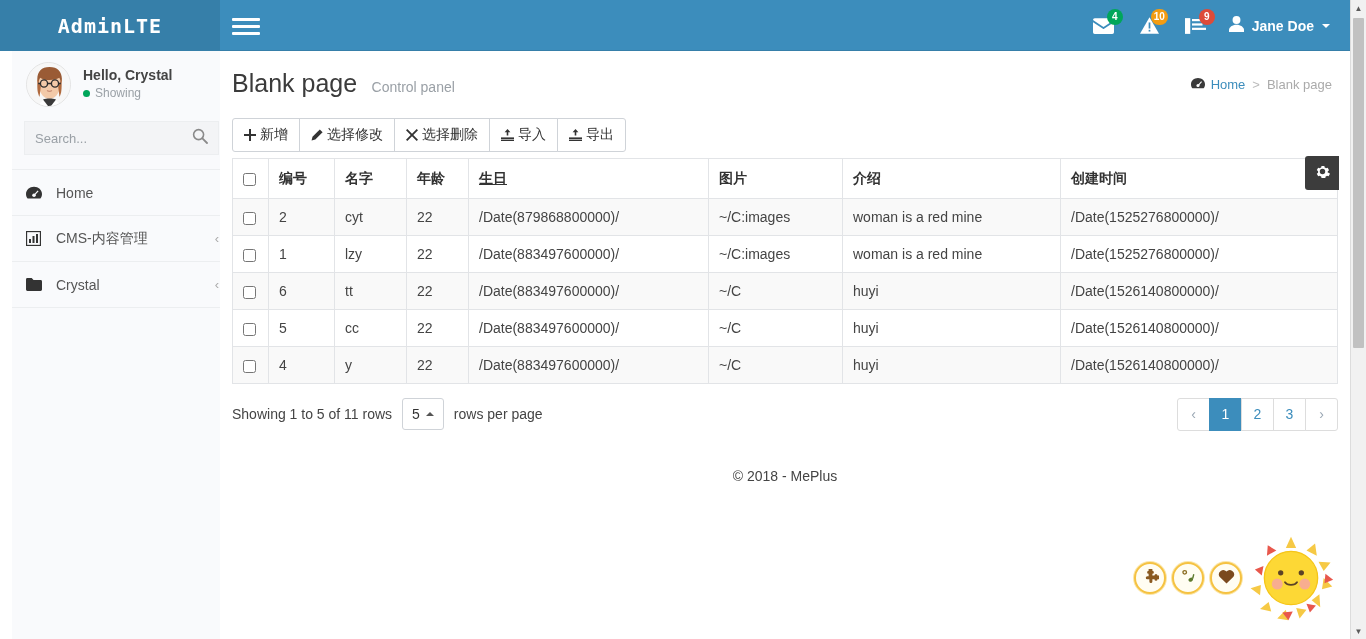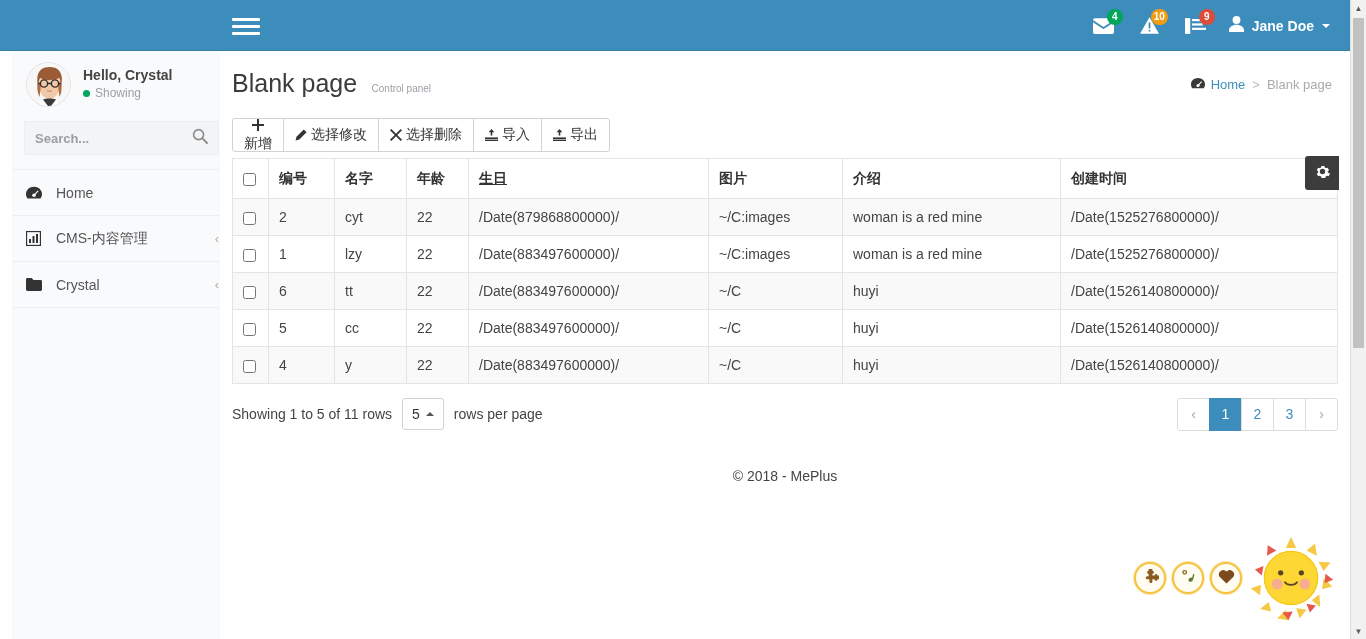--- a/index.html
+++ b/index.html
@@ -117,21 +117,20 @@
     border: 1px solid #eceef0;
     display: flex; align-items: center;
     position: relative;
   }
   #side-search input {
     border: 0; outline: 0; background: transparent;
     height: 32px; width: 100%;
     padding: 0 30px 0 10px;
     font-size: 13px; color: #8b5cf6;
     font-family: "Liberation Sans", sans-serif;
-    font-weight: bold;
   }
   #side-search input::placeholder { color: #9aa0a6; }
   #side-search .sbtn {
     position: absolute; right: 6px; top: 6px;
     width: 20px; height: 20px; color: #999; cursor: pointer;
   }
 
   .side-menu { list-style: none; margin: 0; padding: 0; border-top: 1px solid #eceef0; }
   .side-item {
     display: flex; align-items: center;
@@ -159,21 +158,21 @@
   }
   #content-header {
     position: relative;
     padding: 18px 18px 14px 12px;
     height: 61px;
   }
   #page-title {
     font-size: 25px; color: #3b3b3b; font-weight: normal;
     display: inline-block; margin: 0;
   }
-  #page-subtitle { font-size: 10px; color: #9aa0a6; margin-left: 10px; }
+  #page-subtitle { font-size: 14px; color: #9aa0a6; margin-left: 10px; }
   #breadcrumb {
     position: absolute; right: 18px; top: 26px;
     font-size: 13px; color: #444;
     display: flex; align-items: center; gap: 7px;
   }
   #breadcrumb .bc-link { color: #3c8dbc; display: flex; align-items: center; gap: 6px; cursor: pointer; }
   #breadcrumb .bc-sep { color: #bbb; }
   #breadcrumb .bc-current { color: #aaa; }
 
   
@@ -184,21 +183,21 @@
     height: 34px;
     background: #ffffff;
     border: 1px solid #cfd3d8;
     color: #333; font-size: 14px;
     display: flex; align-items: center; gap: 4px;
     padding: 0 11px;
     cursor: pointer;
     margin-left: -1px;
     white-space: nowrap;
   }
-  .btn:first-child { margin-left: 0; border-radius: 3px 0 0 3px; flex-direction: column; }
+  .btn:first-child { margin-left: 0; border-radius: 3px 0 0 3px; }
   .btn:last-child { border-radius: 0 3px 3px 0; }
   .btn .bico { font-size: 12px; display: inline-flex; align-items: center; }
 
   #toolbar-right {
     position: absolute; right: 0; top: 5px;
     display: flex; align-items: center;
   }
   #search-input {
     width: 196px; height: 34px;
     border: 1px solid #66afe9;
@@ -350,20 +349,23 @@
     width: 11px; height: 330px;
     background: #c1c1c1; border-radius: 1px;
   }
 </style>
 </head>
 <body>
 
 <div id="viewport">
 
   <div id="navbar">
+    <div id="logo">
+      <span>AdminLTE</span>
+    </div>
 
     <div id="hamburger">
       <span></span>
       <span></span>
       <span></span>
     </div>
 
     <div class="nav-right">
 
       <div class="nav-item">

